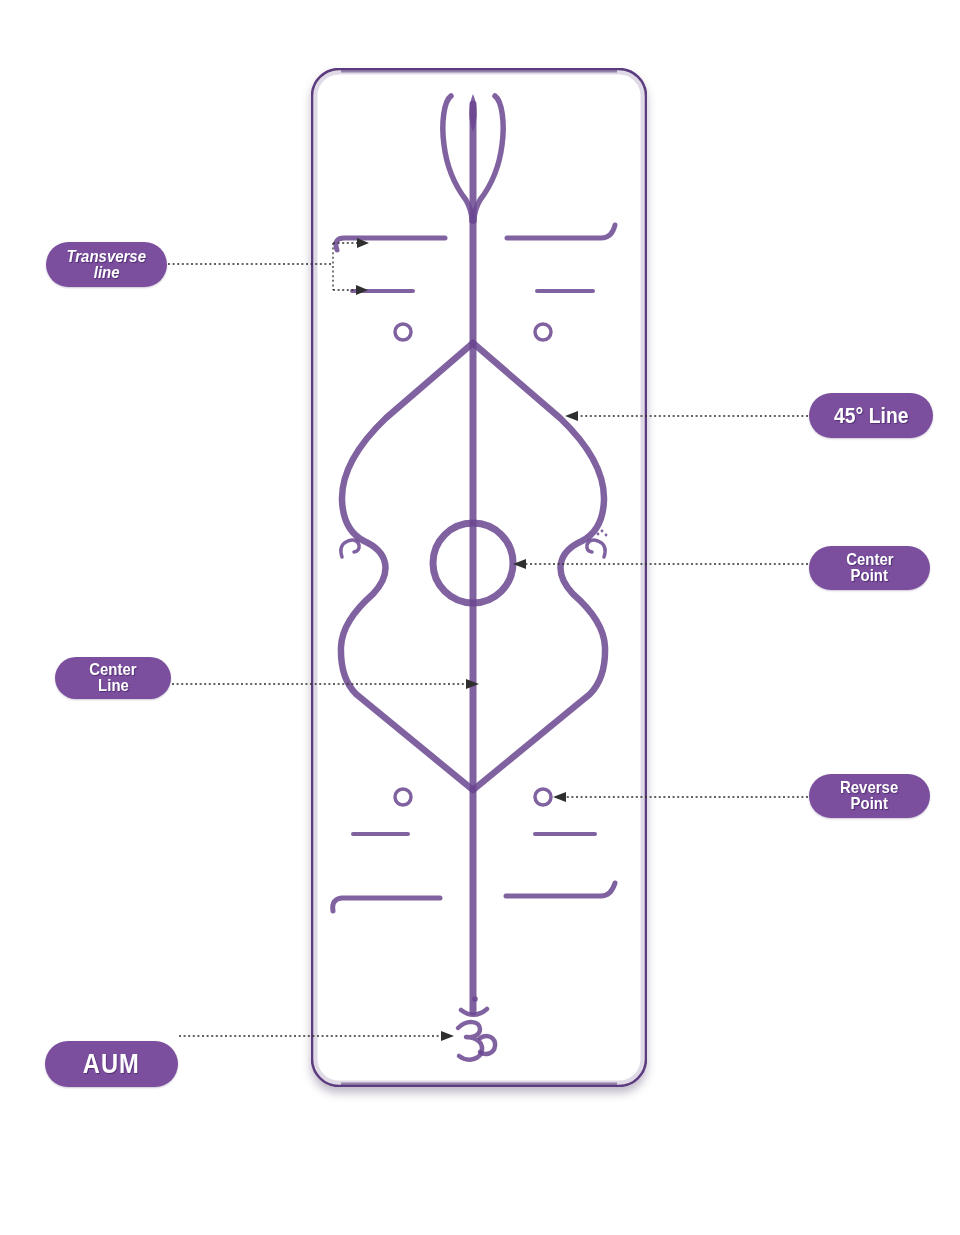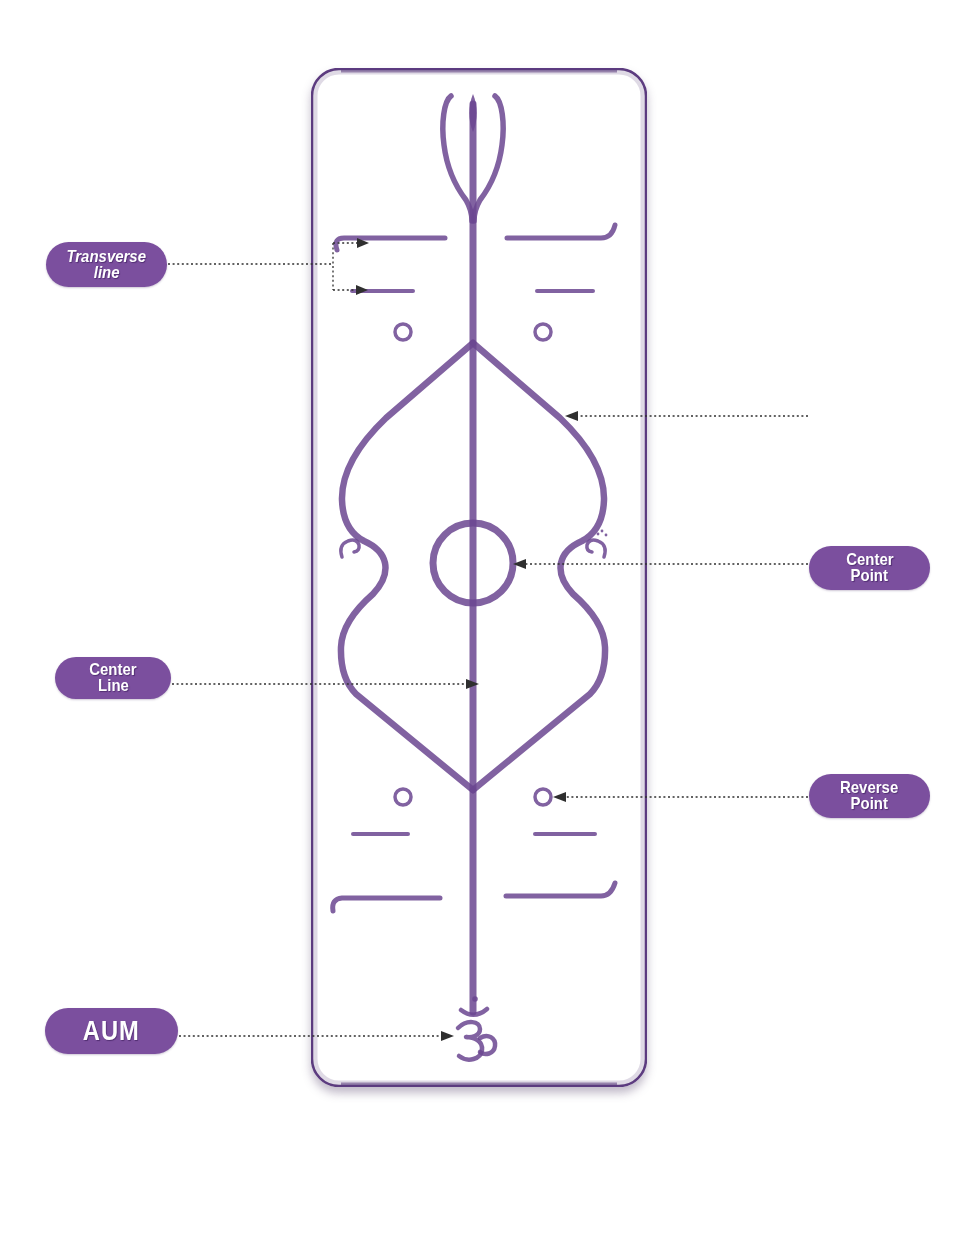--- a/index.html
+++ b/index.html
@@ -142,34 +142,38 @@
       <path d="M179,1036 H441"></path>
       <polygon points="454,1036 441,1031 441,1041"></polygon>
     </g>
   </svg>
 
   <div class="pill" style="left:46px;top:242px;width:121px;height:45px;font-style:italic;">
     <span class="txt l1">Transverse</span>
     <span class="txt l2">line</span>
   </div>
 
+  <div class="pill single pill-45" style="left:809px;top:393px;width:124px;height:45px;">
+    <span class="txt l1">45° Line</span>
+
+  </div>
 
   <div class="pill" style="left:809px;top:546px;width:121px;height:44px;">
     <span class="txt l1">Center</span>
     <span class="txt l2">Point</span>
   </div>
 
   <div class="pill" style="left:55px;top:657px;width:116px;height:42px;">
     <span class="txt l1">Center</span>
     <span class="txt l2">Line</span>
   </div>
 
   <div class="pill" style="left:809px;top:774px;width:121px;height:44px;">
     <span class="txt l1">Reverse</span>
     <span class="txt l2">Point</span>
   </div>
 
-  <div class="pill single pill-aum" style="left:45px;top:1008px;width:133px;height:46px;text-align:right;">
+  <div class="pill single pill-aum" style="left:45px;top:1041px;width:133px;height:46px;text-align:right;">
     <span class="txt l1">AUM</span>
 
   </div>
 
 </div>
 
 </body></html>

